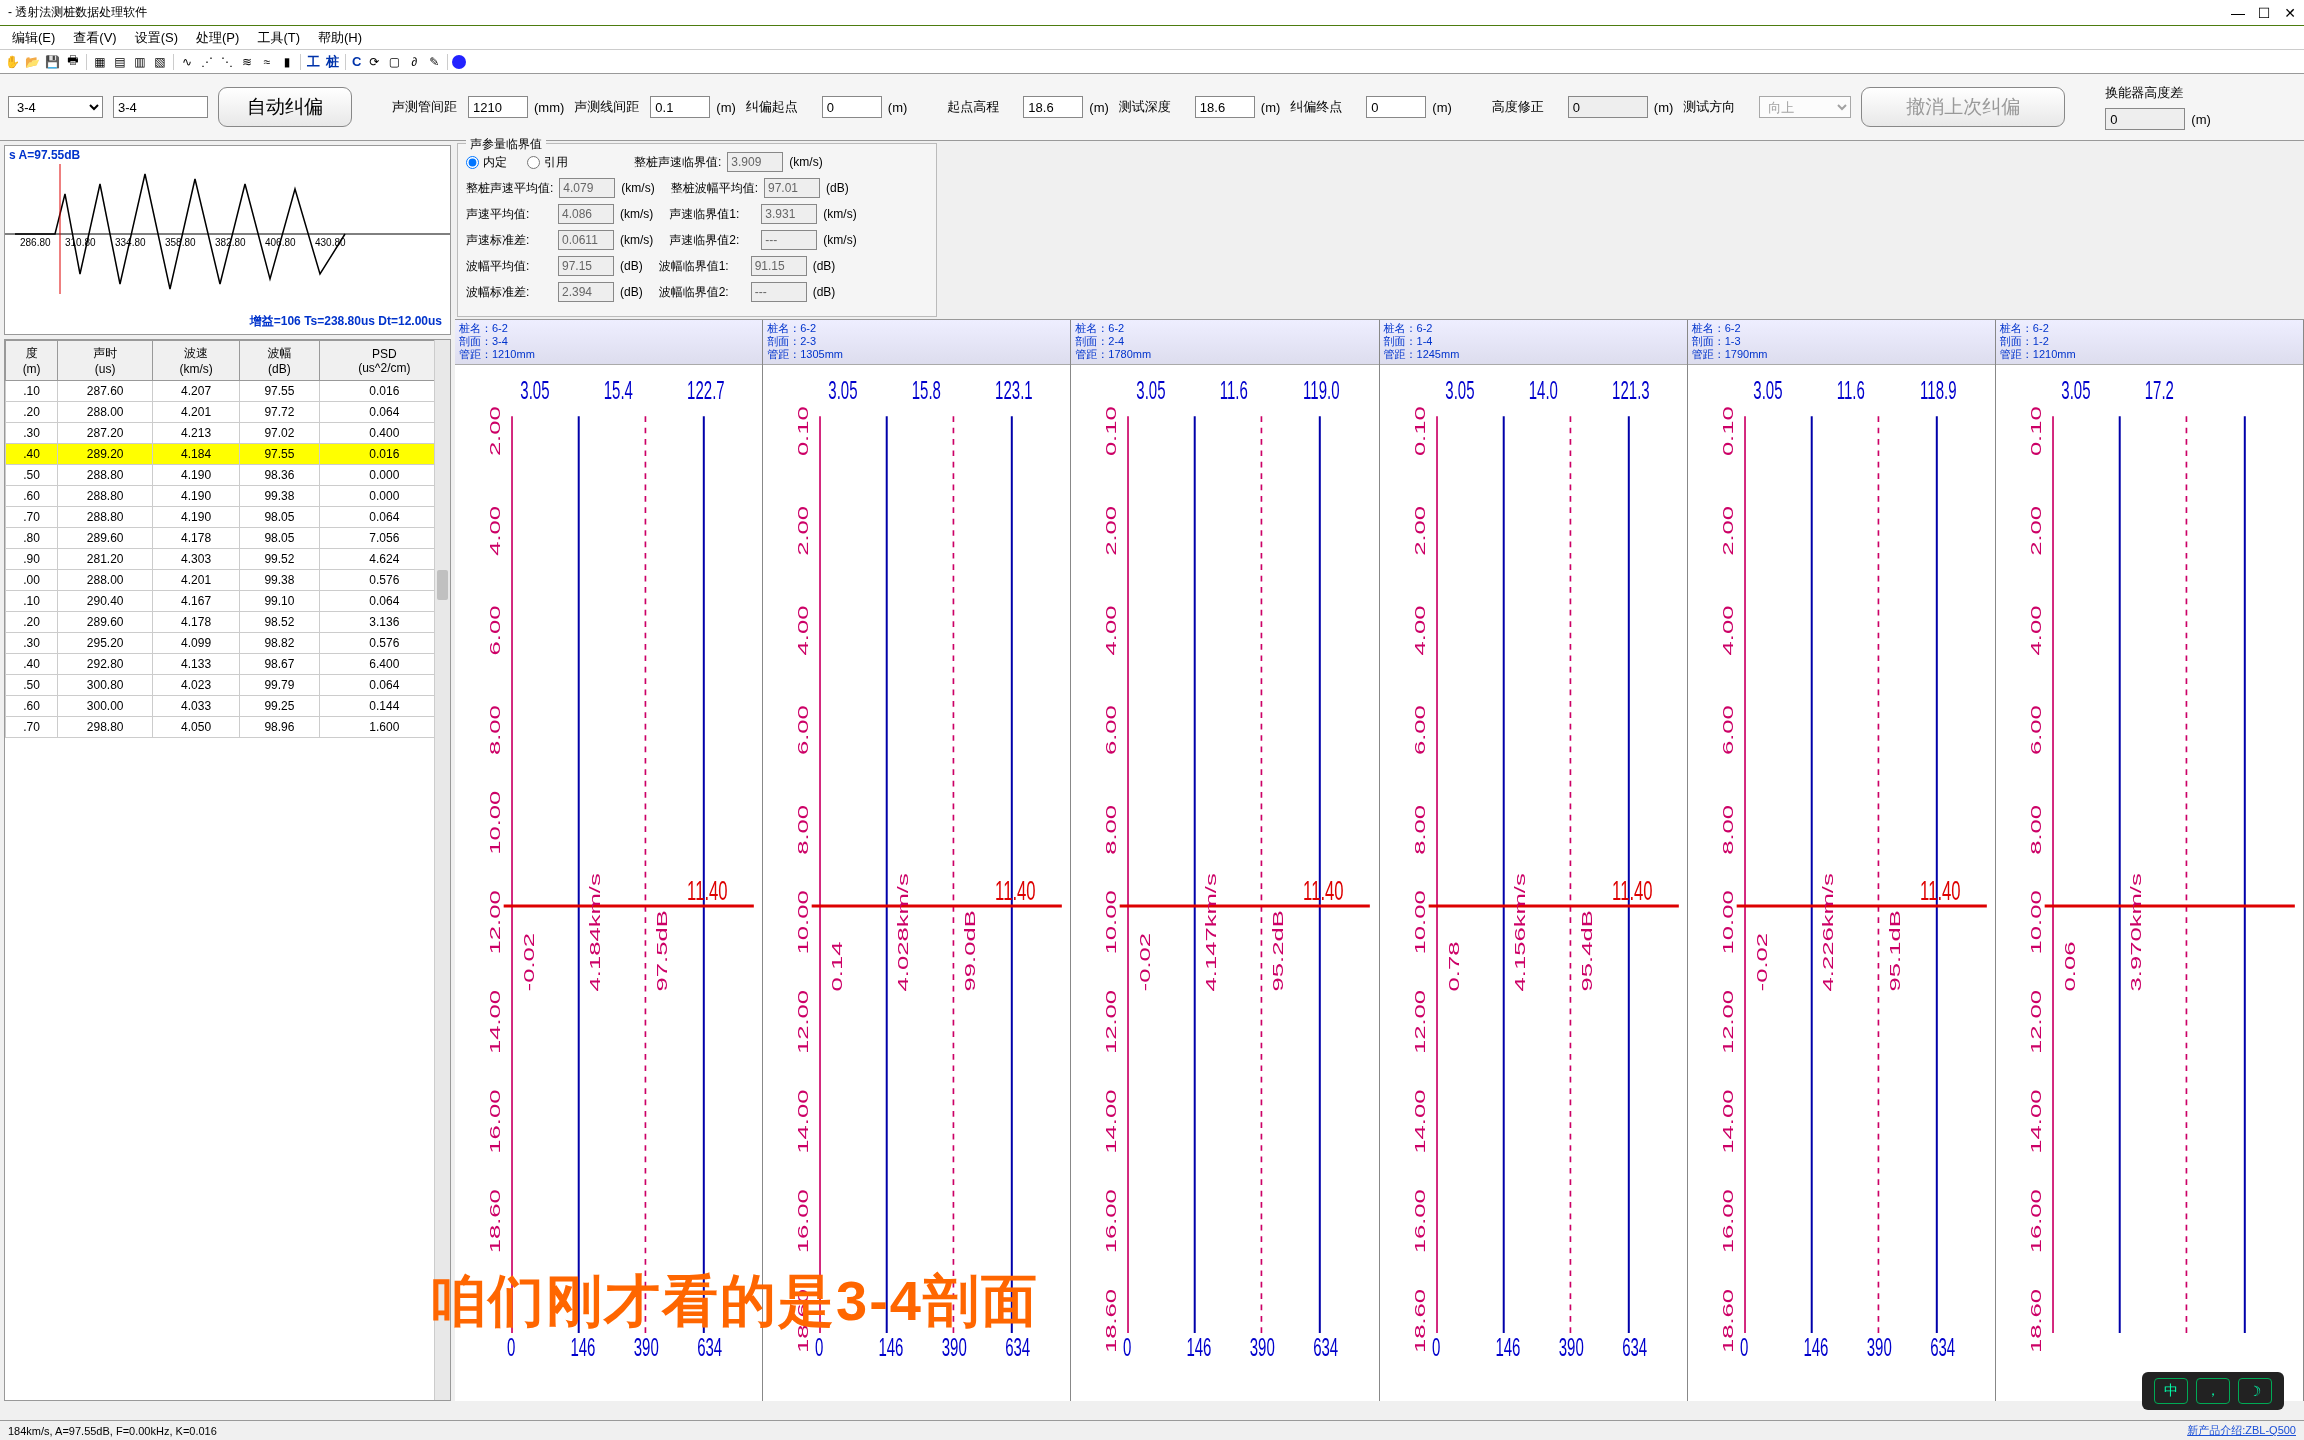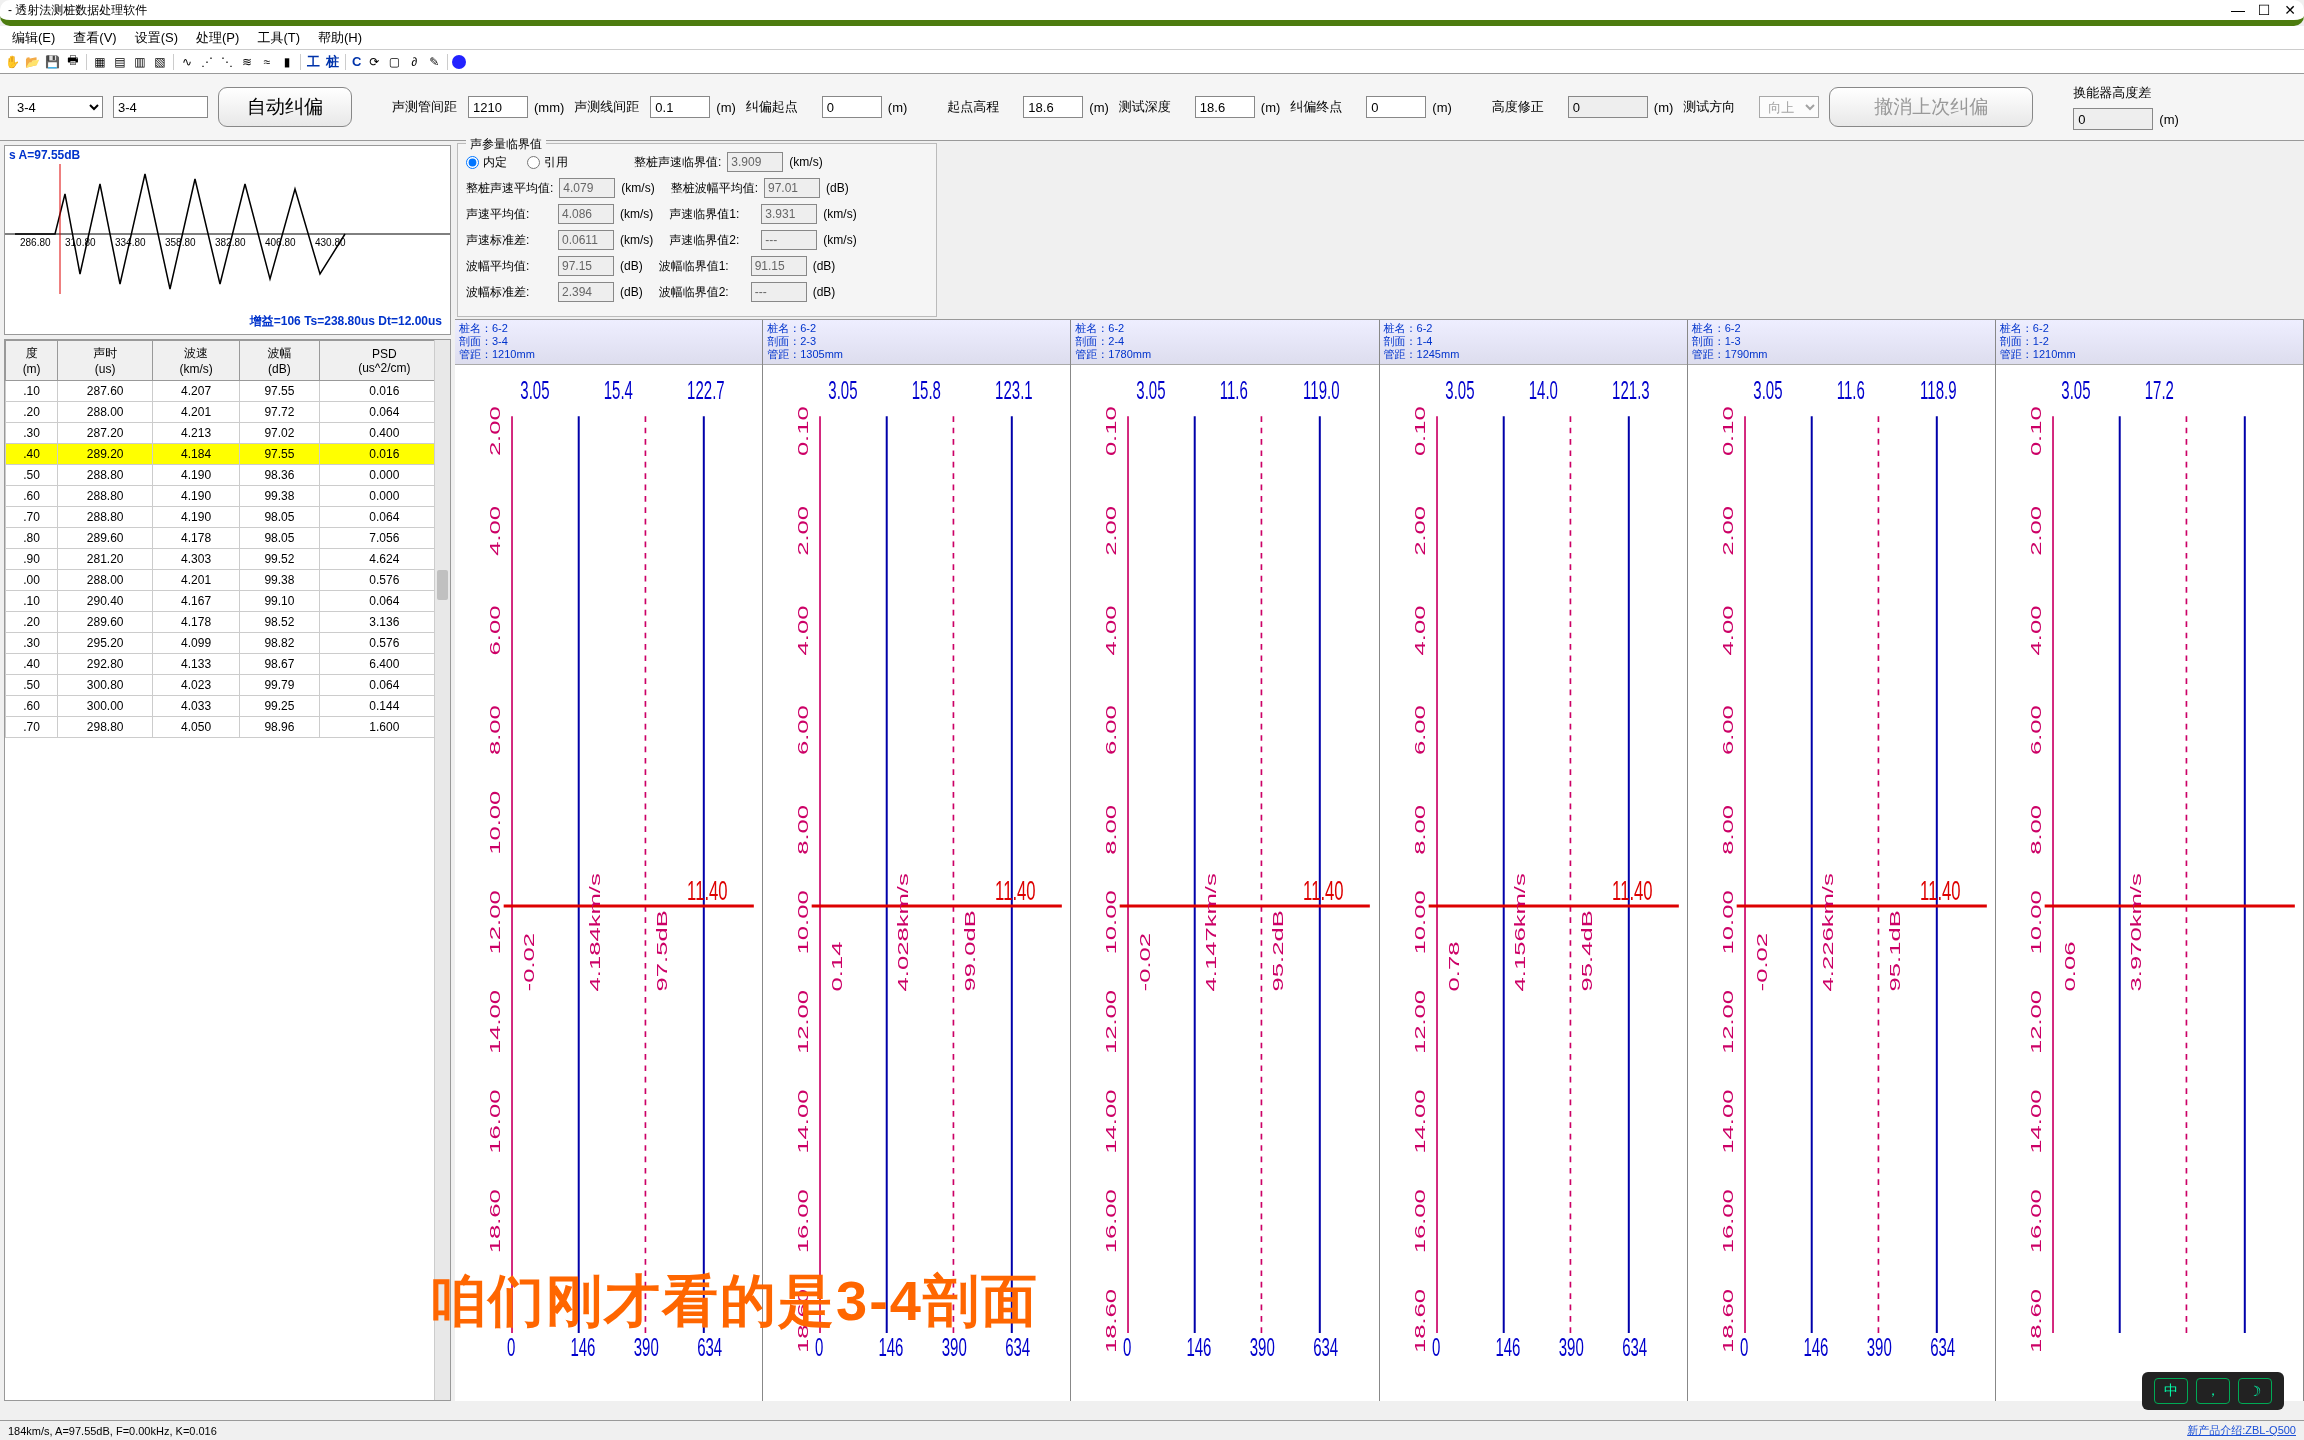--- a/index.html
+++ b/index.html
@@ -1,17 +1,17 @@
 <!DOCTYPE html>
 <html><head>
 <meta charset="utf-8">
 <style>
 * { box-sizing: border-box; margin: 0; padding: 0; font-family: "Microsoft YaHei", SimSun, sans-serif; }
 body { background: #f0f0f0; width: 2304px; height: 1440px; transform-origin: top left; font-size: 12px; }
-.titlebar { background: #fff; height: 26px; display: flex; align-items: center; padding: 0 8px; justify-content: space-between; border-bottom: 6px solid #4d7c0f; border-radius: 10px; }
+.titlebar { background: #fff; height: 26px; display: flex; align-items: center; padding: 0 8px; justify-content: space-between; border-bottom: 1px solid #4d7c0f; }
 .titlebar-text { font-size: 12px; }
 .win-controls { display: flex; gap: 14px; }
 .win-btn { width: 12px; height: 12px; display: flex; align-items: center; justify-content: center; cursor: pointer; font-size: 14px; }
 .menubar { background: #fff; height: 24px; display: flex; align-items: center; padding: 0 4px; gap: 2px; border-bottom: 1px solid #ccc; }
 .menu-item { padding: 2px 8px; cursor: pointer; font-size: 13px; }
 .toolbar { background: #fff; height: 24px; display: flex; align-items: center; padding: 0 4px; gap: 2px; border-bottom: 1px solid #999; }
 .tool-btn { width: 18px; height: 18px; display: flex; align-items: center; justify-content: center; cursor: pointer; font-size: 12px; }
 .tool-sep { width: 1px; height: 16px; background: #ccc; margin: 0 2px; }
 .tool-text { font-size: 13px; padding: 0 2px; color: #0033aa; font-weight: bold; cursor: pointer; }
 .params { background: #f5f5f5; padding: 10px 8px; display: flex; gap: 40px; border-bottom: 1px solid #999; }
@@ -157,21 +157,21 @@
     </div>
   </div>
   <div class="param-col">
     <div class="param-row">
       <span class="param-label">高度修正</span>
       <input class="param-input ro" style="width: 80px;" value="0">
       <span class="param-unit">(m)</span>
     </div>
     <div class="param-row">
       <span class="param-label">测试方向</span>
-      <select class="param-select" style="width:60px" disabled="">
+      <select class="param-select" style="width:92px" disabled="">
         <option>向上</option>
       </select>
     </div>
     <div class="param-row">
       <button class="btn disabled" style="padding:6px 44px">撤消上次纠偏</button>
     </div>
   </div>
   <div class="param-col">
     <div class="param-row" style="flex-direction:column;align-items:flex-start;gap:6px">
       <span class="param-label">换能器高度差</span>

